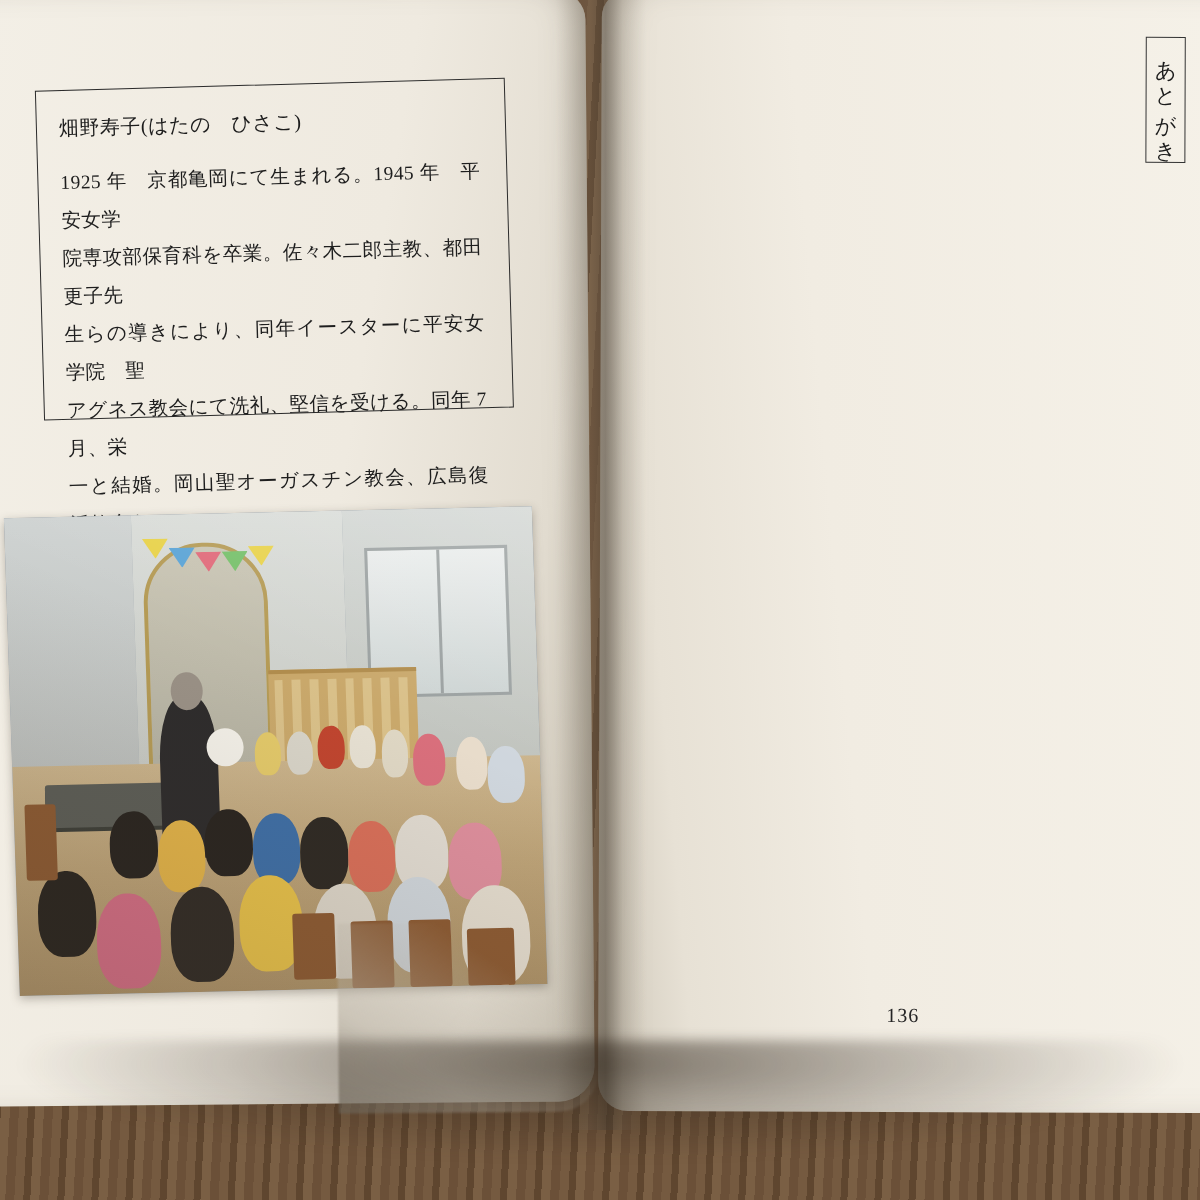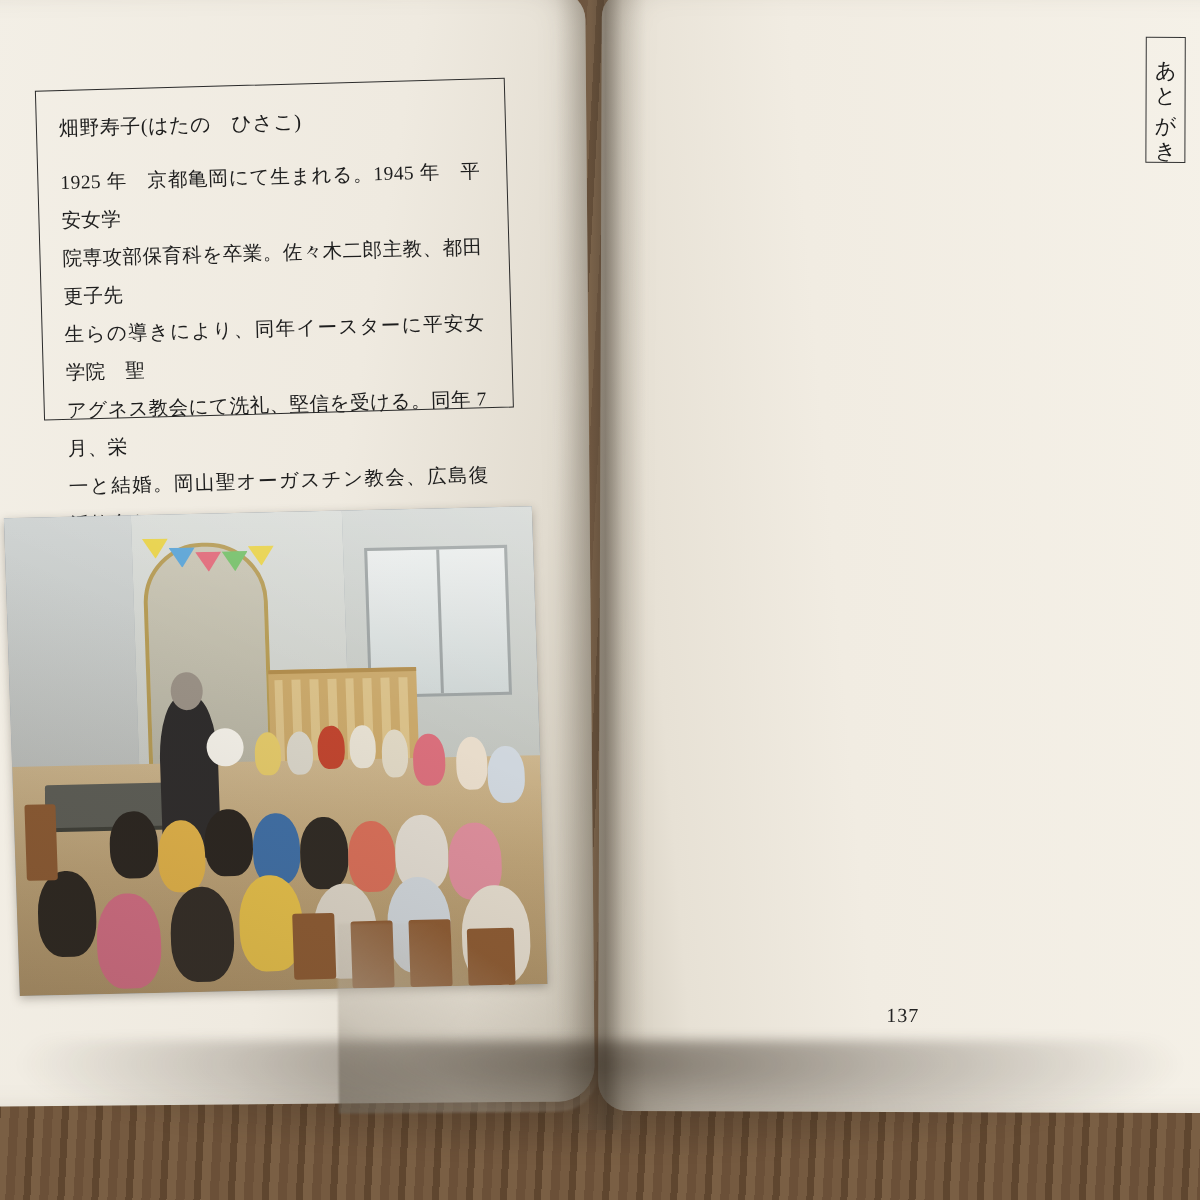--- a/index.html
+++ b/index.html
@@ -275,20 +275,20 @@
           <div class="ph-chair" style="left:85%; top:88%; width:9%;  height:12%;"></div>
         </div>
         <div class="photo-sheen"></div>
       </div>
     </div>
 
     <div class="page-right">
 
       <div class="chapter-title">あとがき</div>
 
-      <div class="page-number">137</div>
+      <div class="page-number">136</div>
     </div>
 
     <div class="gutter"></div>
   </div>
 
   <div class="book-shadow"></div>
 </div>
 
 </body></html>

